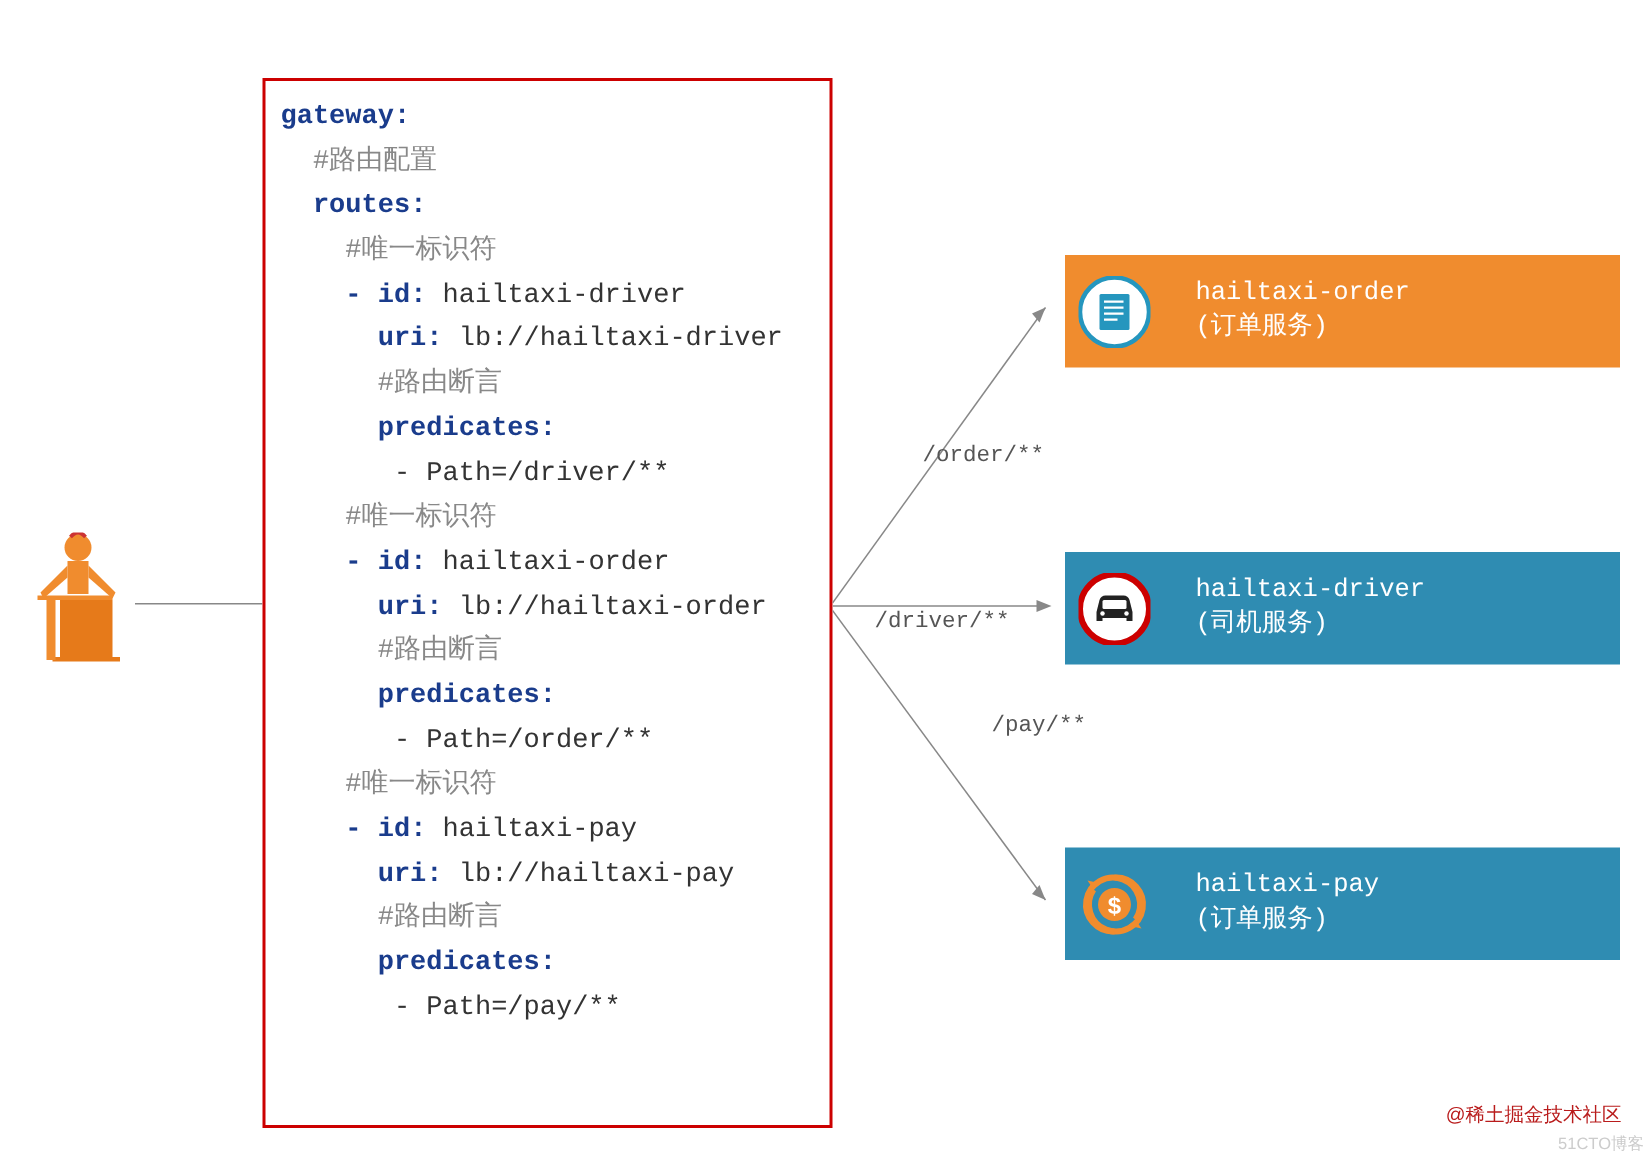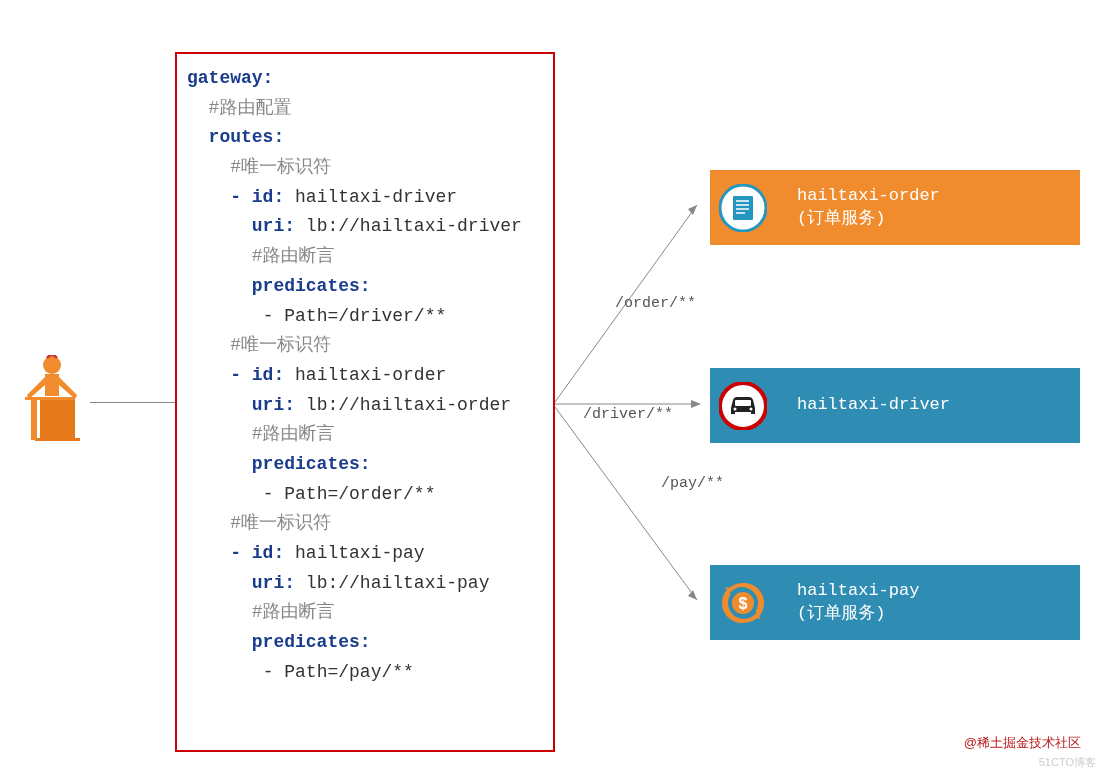--- a/index.html
+++ b/index.html
@@ -191,20 +191,21 @@
     <svg viewBox="0 0 48 48">
       <circle cx="24" cy="24" r="23" fill="#ffffff" stroke="#cc0000" stroke-width="4"></circle>
       <path d="M 12 26 L 14 18 Q 15 15 18 15 L 30 15 Q 33 15 34 18 L 36 26 L 36 32 L 32 32 L 32 30 L 16 30 L 16 32 L 12 32 Z" fill="#222"></path>
       <rect x="16" y="18" width="16" height="6" fill="#fff" rx="1"></rect>
       <circle cx="16" cy="27" r="1.5" fill="#fff"></circle>
       <circle cx="32" cy="27" r="1.5" fill="#fff"></circle>
     </svg>
   </div>
   <div class="service-text">
     <div>hailtaxi-driver</div>
+    <div>(司机服务)</div>
   </div>
 </div>
 
 <div class="service-box blue" style="left:710px; top:565px;">
   <div class="service-icon">
     <svg viewBox="0 0 48 48">
       <path d="M 24 6 A 18 18 0 1 1 10 14" fill="none" stroke="#f08c2e" stroke-width="4"></path>
       <polygon points="10,14 6,8 15,10" fill="#f08c2e"></polygon>
       <path d="M 24 42 A 18 18 0 1 1 38 34" fill="none" stroke="#f08c2e" stroke-width="4"></path>
       <polygon points="38,34 42,40 33,38" fill="#f08c2e"></polygon>

